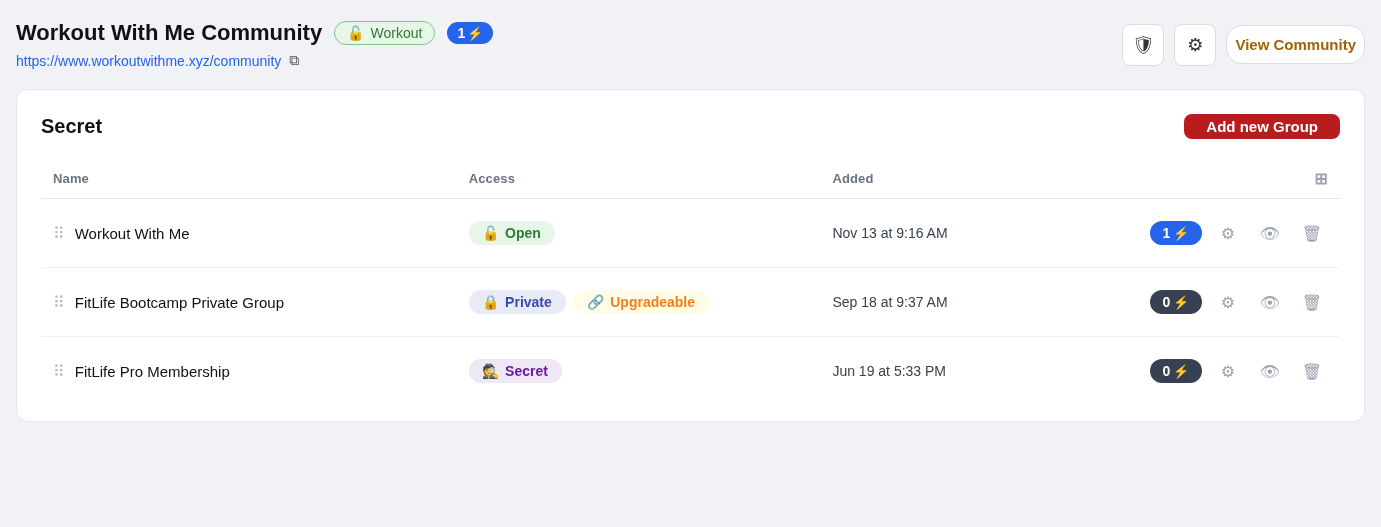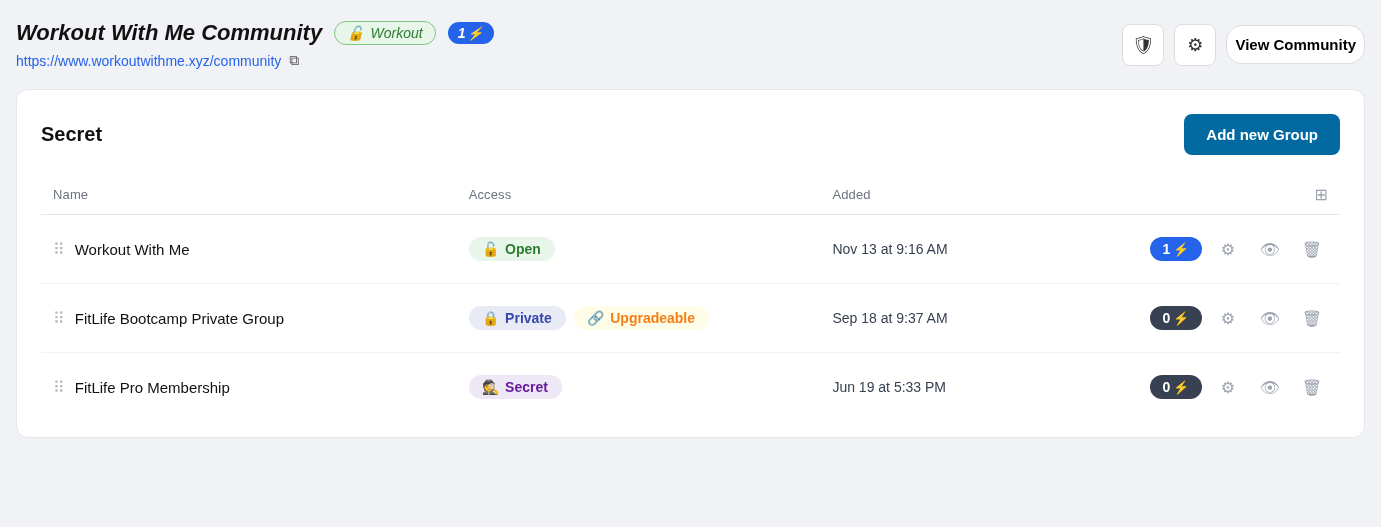--- a/index.html
+++ b/index.html
@@ -20,21 +20,20 @@
     }
     .header-left {
       display: flex;
       flex-direction: column;
       gap: 6px;
     }
     .header-title-row {
       display: flex;
       align-items: center;
       gap: 12px;
-      font-style: italic;
     }
     .community-title {
       font-size: 22px;
       font-weight: 700;
       color: #111;
     }
     .badge-public {
       display: inline-flex;
       align-items: center;
       gap: 6px;
@@ -89,21 +88,21 @@
     }
     .view-community-btn {
       display: inline-flex;
       align-items: center;
       padding: 10px 8px;
       background: #fff;
       border: 1.5px solid #ddd;
       border-radius: 16px;
       font-size: 15px;
       font-weight: 600;
-      color: #000000;
+      color: #a16207;
       cursor: pointer;
       white-space: nowrap;
     }
 
     
     .main-card {
       background: #fff;
       border-radius: 12px;
       border: 1px solid #e5e7eb;
       padding: 24px 24px 16px;
@@ -113,43 +112,43 @@
       align-items: center;
       justify-content: space-between;
       margin-bottom: 20px;
     }
     .groups-title {
       font-size: 20px;
       font-weight: 700;
       color: #111;
     }
     .add-group-btn {
-      background: #0369a1;
+      background: #b91c1c;
       color: #fff;
       border: none;
       border-radius: 8px;
-      padding: 12px 22px;
+      padding: 4px 22px;
       font-size: 15px;
       font-weight: 600;
       cursor: pointer;
     }
 
     
     .groups-table {
       width: 100%;
       border-collapse: collapse;
     }
     .groups-table thead tr {
       border-bottom: 1.5px solid #e5e7eb;
     }
     .groups-table thead th {
       padding: 10px 12px;
       text-align: left;
       font-size: 13px;
-      font-weight: 400;
+      font-weight: 700;
       color: #6b7280;
       letter-spacing: 0.01em;
     }
     .groups-table thead th.col-name { width: 32%; }
     .groups-table thead th.col-access { width: 28%; }
     .groups-table thead th.col-added { width: 22%; }
     .groups-table thead th.col-actions { width: 18%; text-align: right; }
 
     .groups-table tbody tr {
       border-bottom: 1px solid #f0f2f5;

